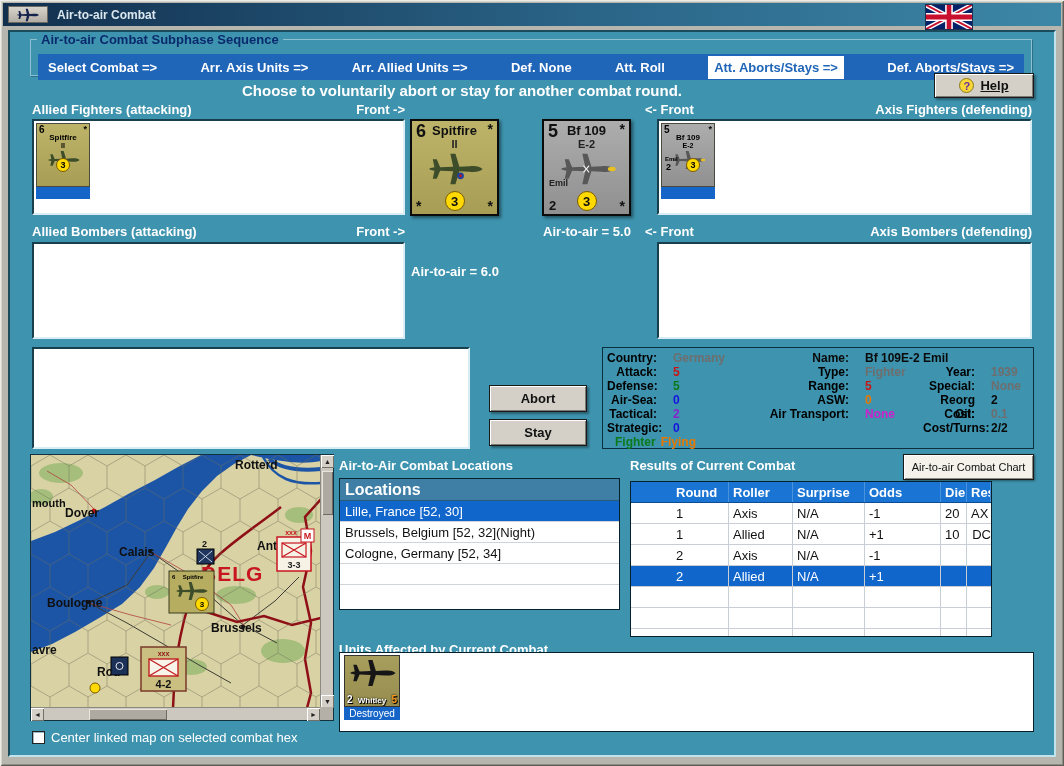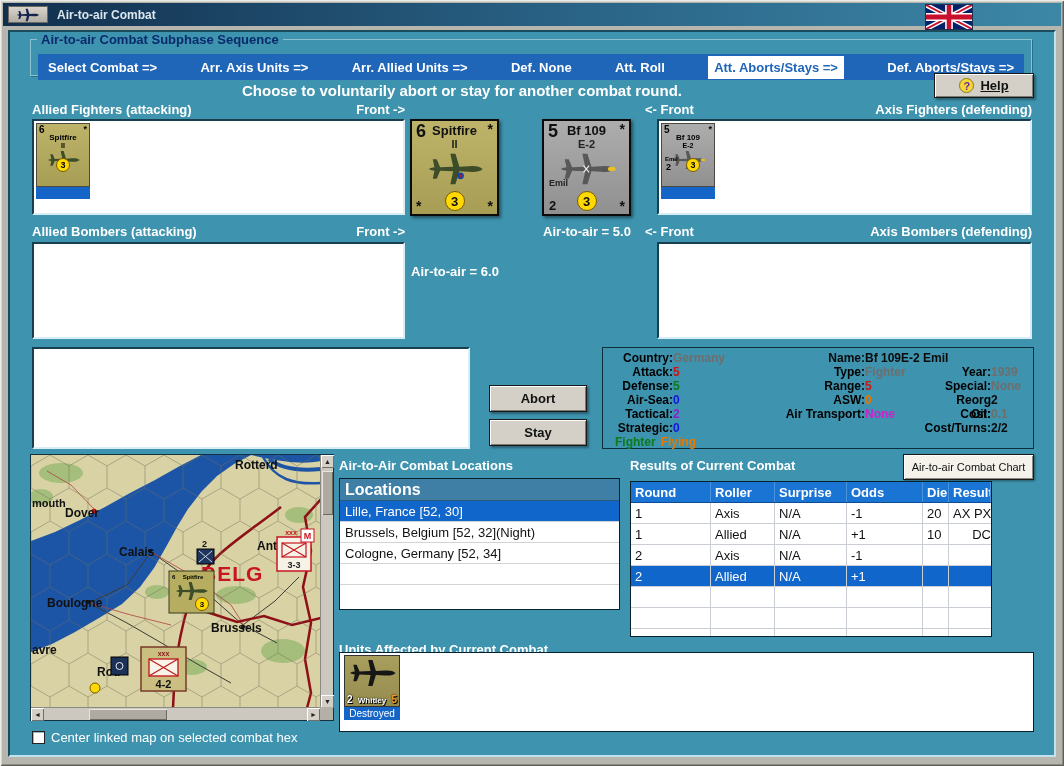--- a/index.html
+++ b/index.html
@@ -96,21 +96,21 @@
   .wh-row{ position:absolute; left:2px; right:2px; bottom:1px; display:flex; justify-content:space-between;
     align-items:baseline; font-weight:bold; text-shadow:1px 1px 0 #000, 0 0 2px #000; }
   .wh-str{ color:#fff; font-size:10px; } .wh-name{ color:#fff; font-size:8px; } .wh-val{ color:#ff9a1a; font-size:10px; }
   .wh-status{ height:13px; background:#1565c8; color:#fff; font-size:10px; text-align:center; line-height:13px; }
   
   .abort-btn{ position:absolute; left:479px; top:353px; width:98px; height:27px; font-weight:bold; }
   .stay-btn{ position:absolute; left:479px; top:387px; width:98px; height:27px; font-weight:bold; }
   
   .info{ position:absolute; left:592px; top:315px; width:432px; height:102px; border:1px solid #0c2f3d; }
   .ip-row{ position:absolute; left:4px; right:4px; height:14px; display:flex; font-size:12px; line-height:14px; font-weight:bold; }
-  .ip-l{ text-align:right; padding-right:0; color:#000; }
+  .ip-l{ text-align:right; padding-right:16px; color:#000; }
   .w66{width:66px;} .w92{width:92px;} .w100{width:100px;} .w58{width:58px;} .w68{width:68px;} .wfx{flex:1;}
   .gray{color:#6e6e6e;} .red{color:#c81616;} .green{color:#0a7a1a;} .blue{color:#1414e0;}
   .purple{color:#8822cc;} .magenta{color:#cc22cc;} .orange{color:#e87800;} .blk{color:#0a0a0a;}
   
   .map-wrap{ position:absolute; left:20px; top:422px; width:304px; height:267px; border:1px solid #11323e; background:#cac6be; }
   .map-svg{ position:absolute; left:0; top:0; }
   .vscroll{ position:absolute; right:0; top:0; width:13px; height:253px; background:#ccc8c0; border-left:1px solid #8a8a82; }
   .hscroll{ position:absolute; left:0; bottom:0; height:13px; width:289px; background:#ccc8c0; border-top:1px solid #8a8a82; }
   .sb-btn{ position:absolute; width:13px; height:13px; background:#d4d0c8;
     box-shadow:inset 1px 1px 0 #fff, inset -1px -1px 0 #707068;
@@ -134,21 +134,21 @@
   .loc-row.selected{ background:#1166cc; color:#fff; }
   
   .chart-btn{ position:absolute; left:893px; top:422px; width:131px; height:26px; font-size:11px;
     background:#f4f2ea; box-shadow:inset 1px 1px 0 #fff, inset -1px -1px 0 #8a8a82, 1px 1px 2px rgba(0,0,0,.4); }
   .rtable{ position:absolute; left:620px; top:449px; width:362px; height:156px; background:#fff; border:1px solid #06202c; overflow:hidden; }
   .trow{ display:flex; height:21px; line-height:21px; font-size:13px; color:#111; border-bottom:1px solid #c8ced4; }
   .trow.thead{ background:#1a74d4; color:#fff; font-weight:bold; border-bottom:1px solid #0c4c94; }
   .trow.selected{ background:#1166cc; color:#fff; }
   .tc{ padding-left:4px; border-right:1px solid #c8ced4; overflow:hidden; white-space:nowrap; }
   .thead .tc{ border-right:1px solid #4a92dc; }
-  .c0{width:80px;} .c1{width:64px;} .c2{width:72px;} .c3{width:76px;} .c4{width:26px;} .c5{flex:1; border-right:none;text-align:right;}
+  .c0{width:57px;margin-left:41px;} .c1{width:64px;} .c2{width:72px;} .c3{width:76px;} .c4{width:26px;} .c5{flex:1; border-right:none;text-align:right;}
   
   .ua-box{ position:absolute; left:329px; top:620px; width:695px; height:80px; background:#fff; border:1px solid #06202c; }
 </style>
 </head>
 <body>
 
 <svg width="0" height="0" style="position:absolute" aria-hidden="true">
   <defs>
     <symbol id="plane" viewBox="0 0 100 60">
       <path d="M97,30 C92,25 84,24 74,25 L56,26 L49,3 L40,3 L45,26 L22,27 L16,13 L9,13 L12,27 C5,28 3,29 3,30 C3,31 5,32 12,33 L9,47 L16,47 L22,33 L45,34 L40,57 L49,57 L56,34 L74,35 C84,36 92,35 97,30 Z"></path>

